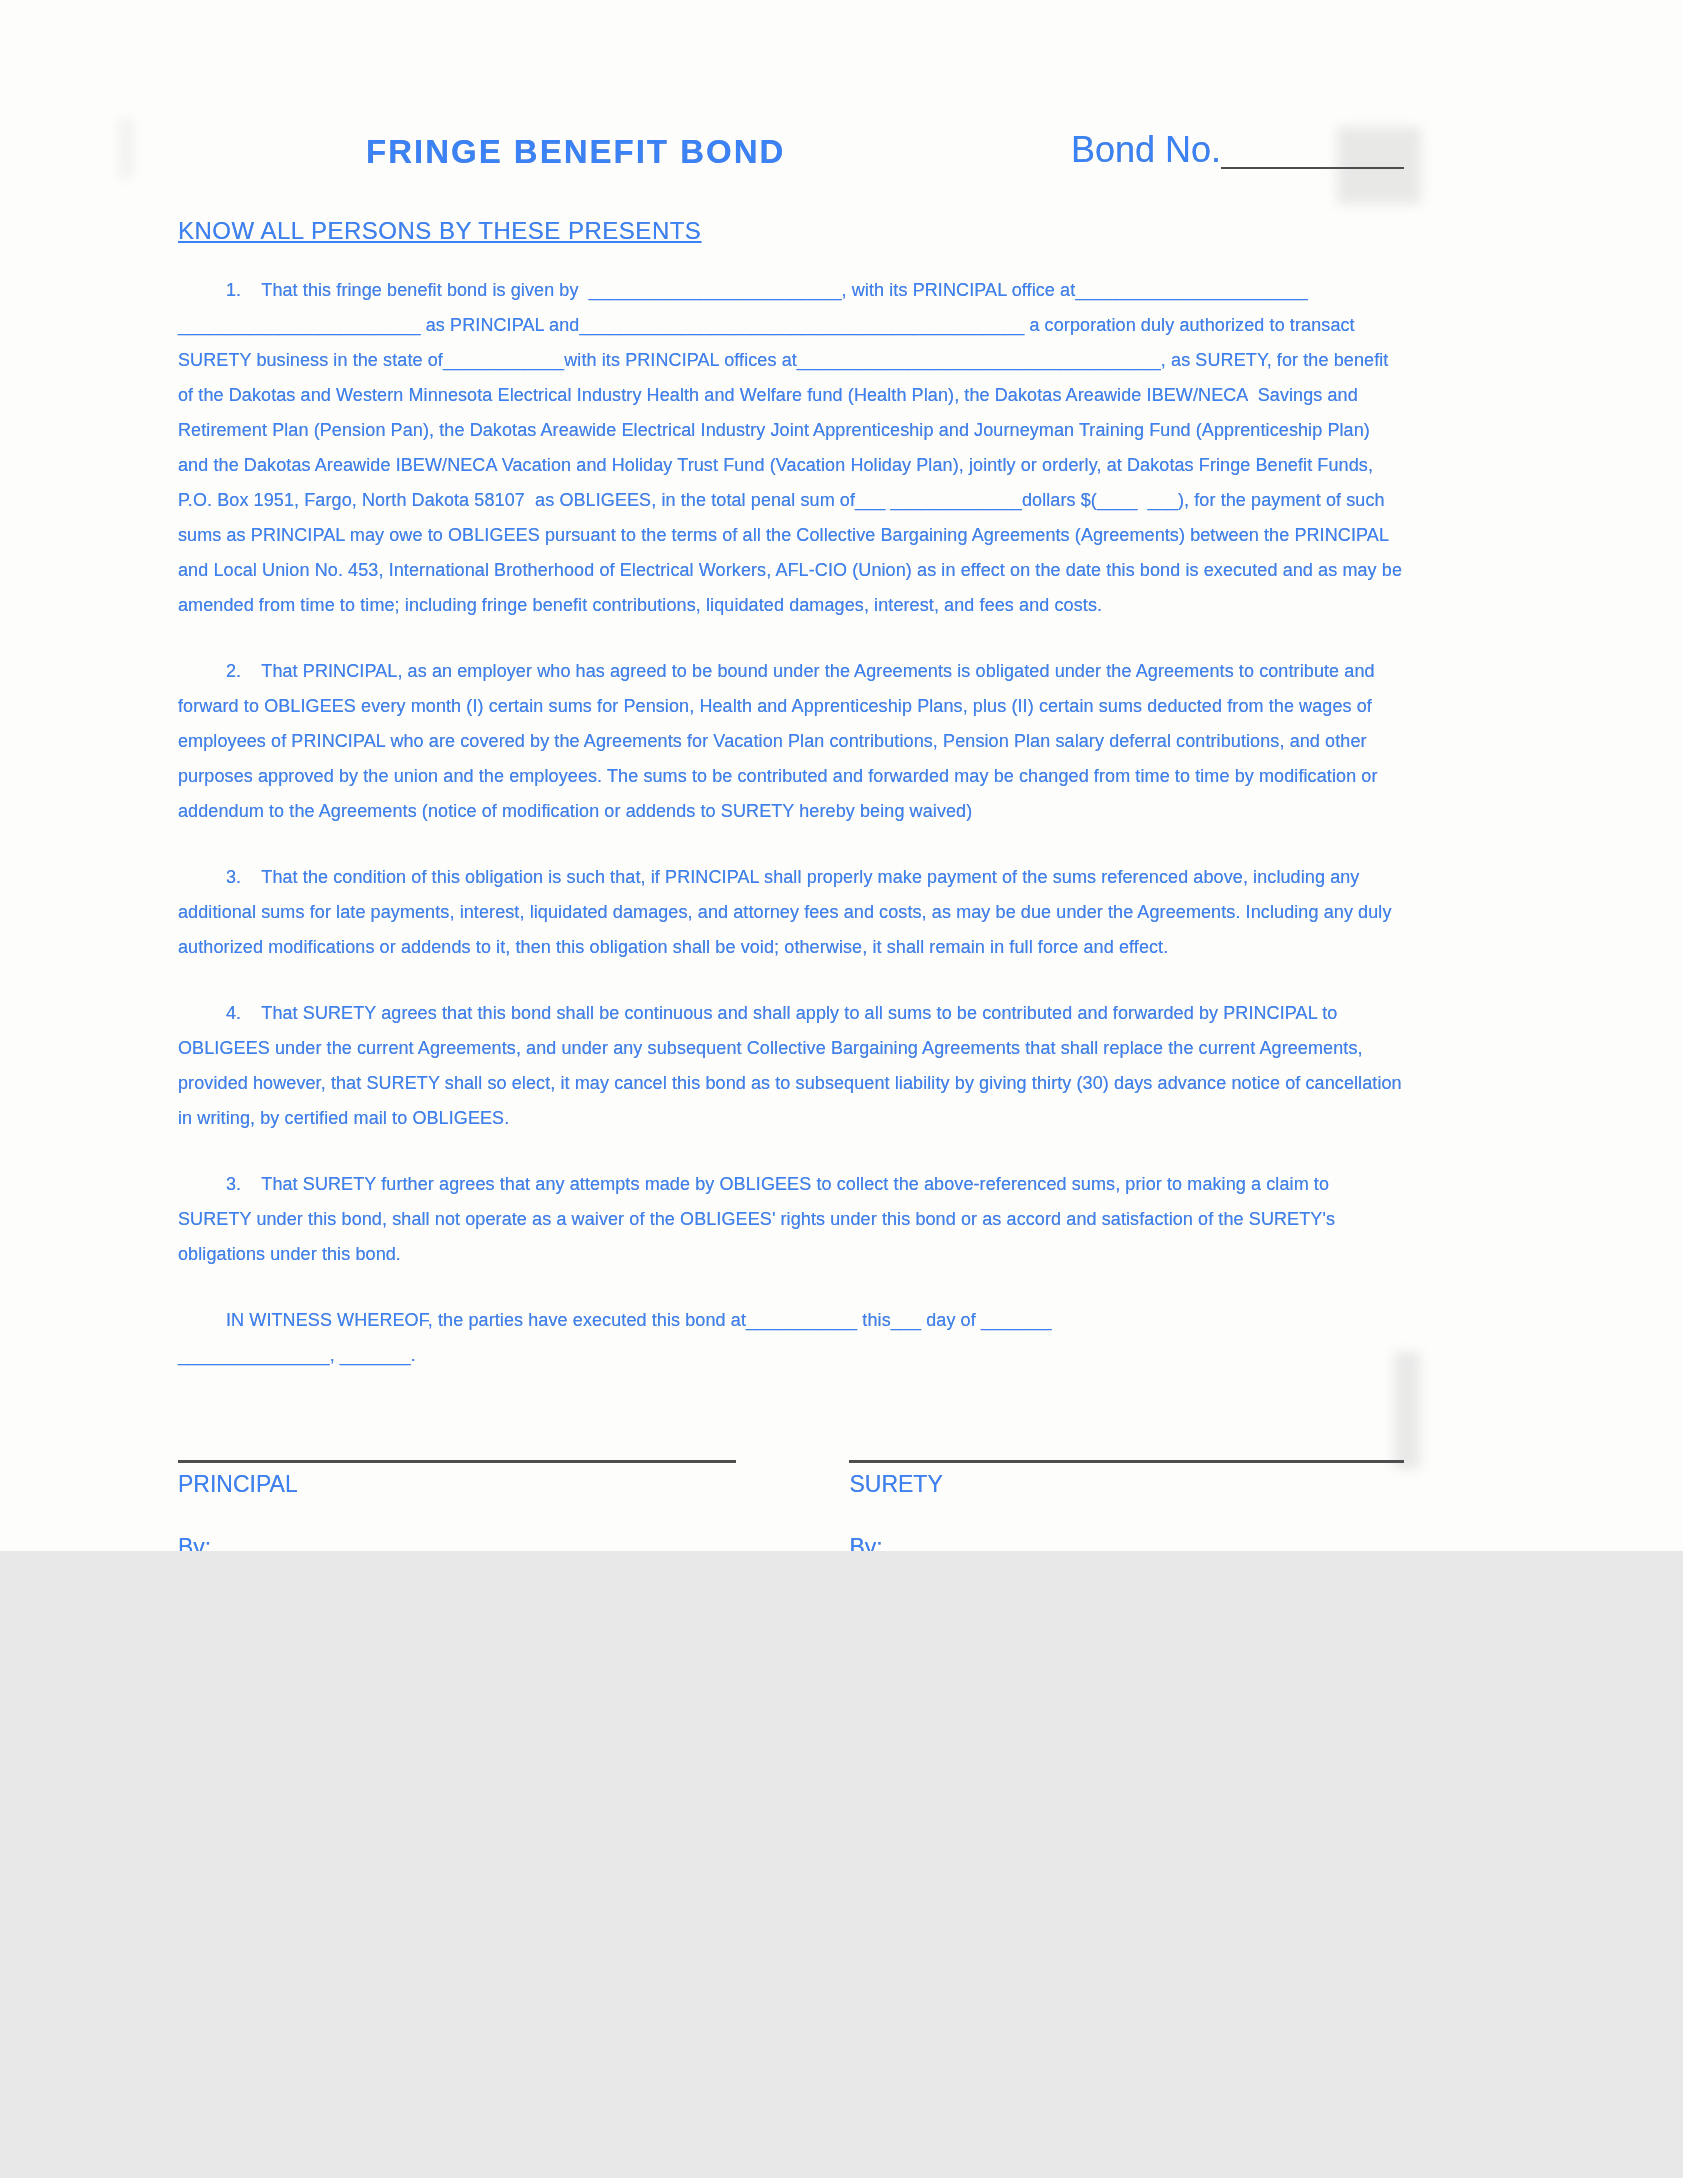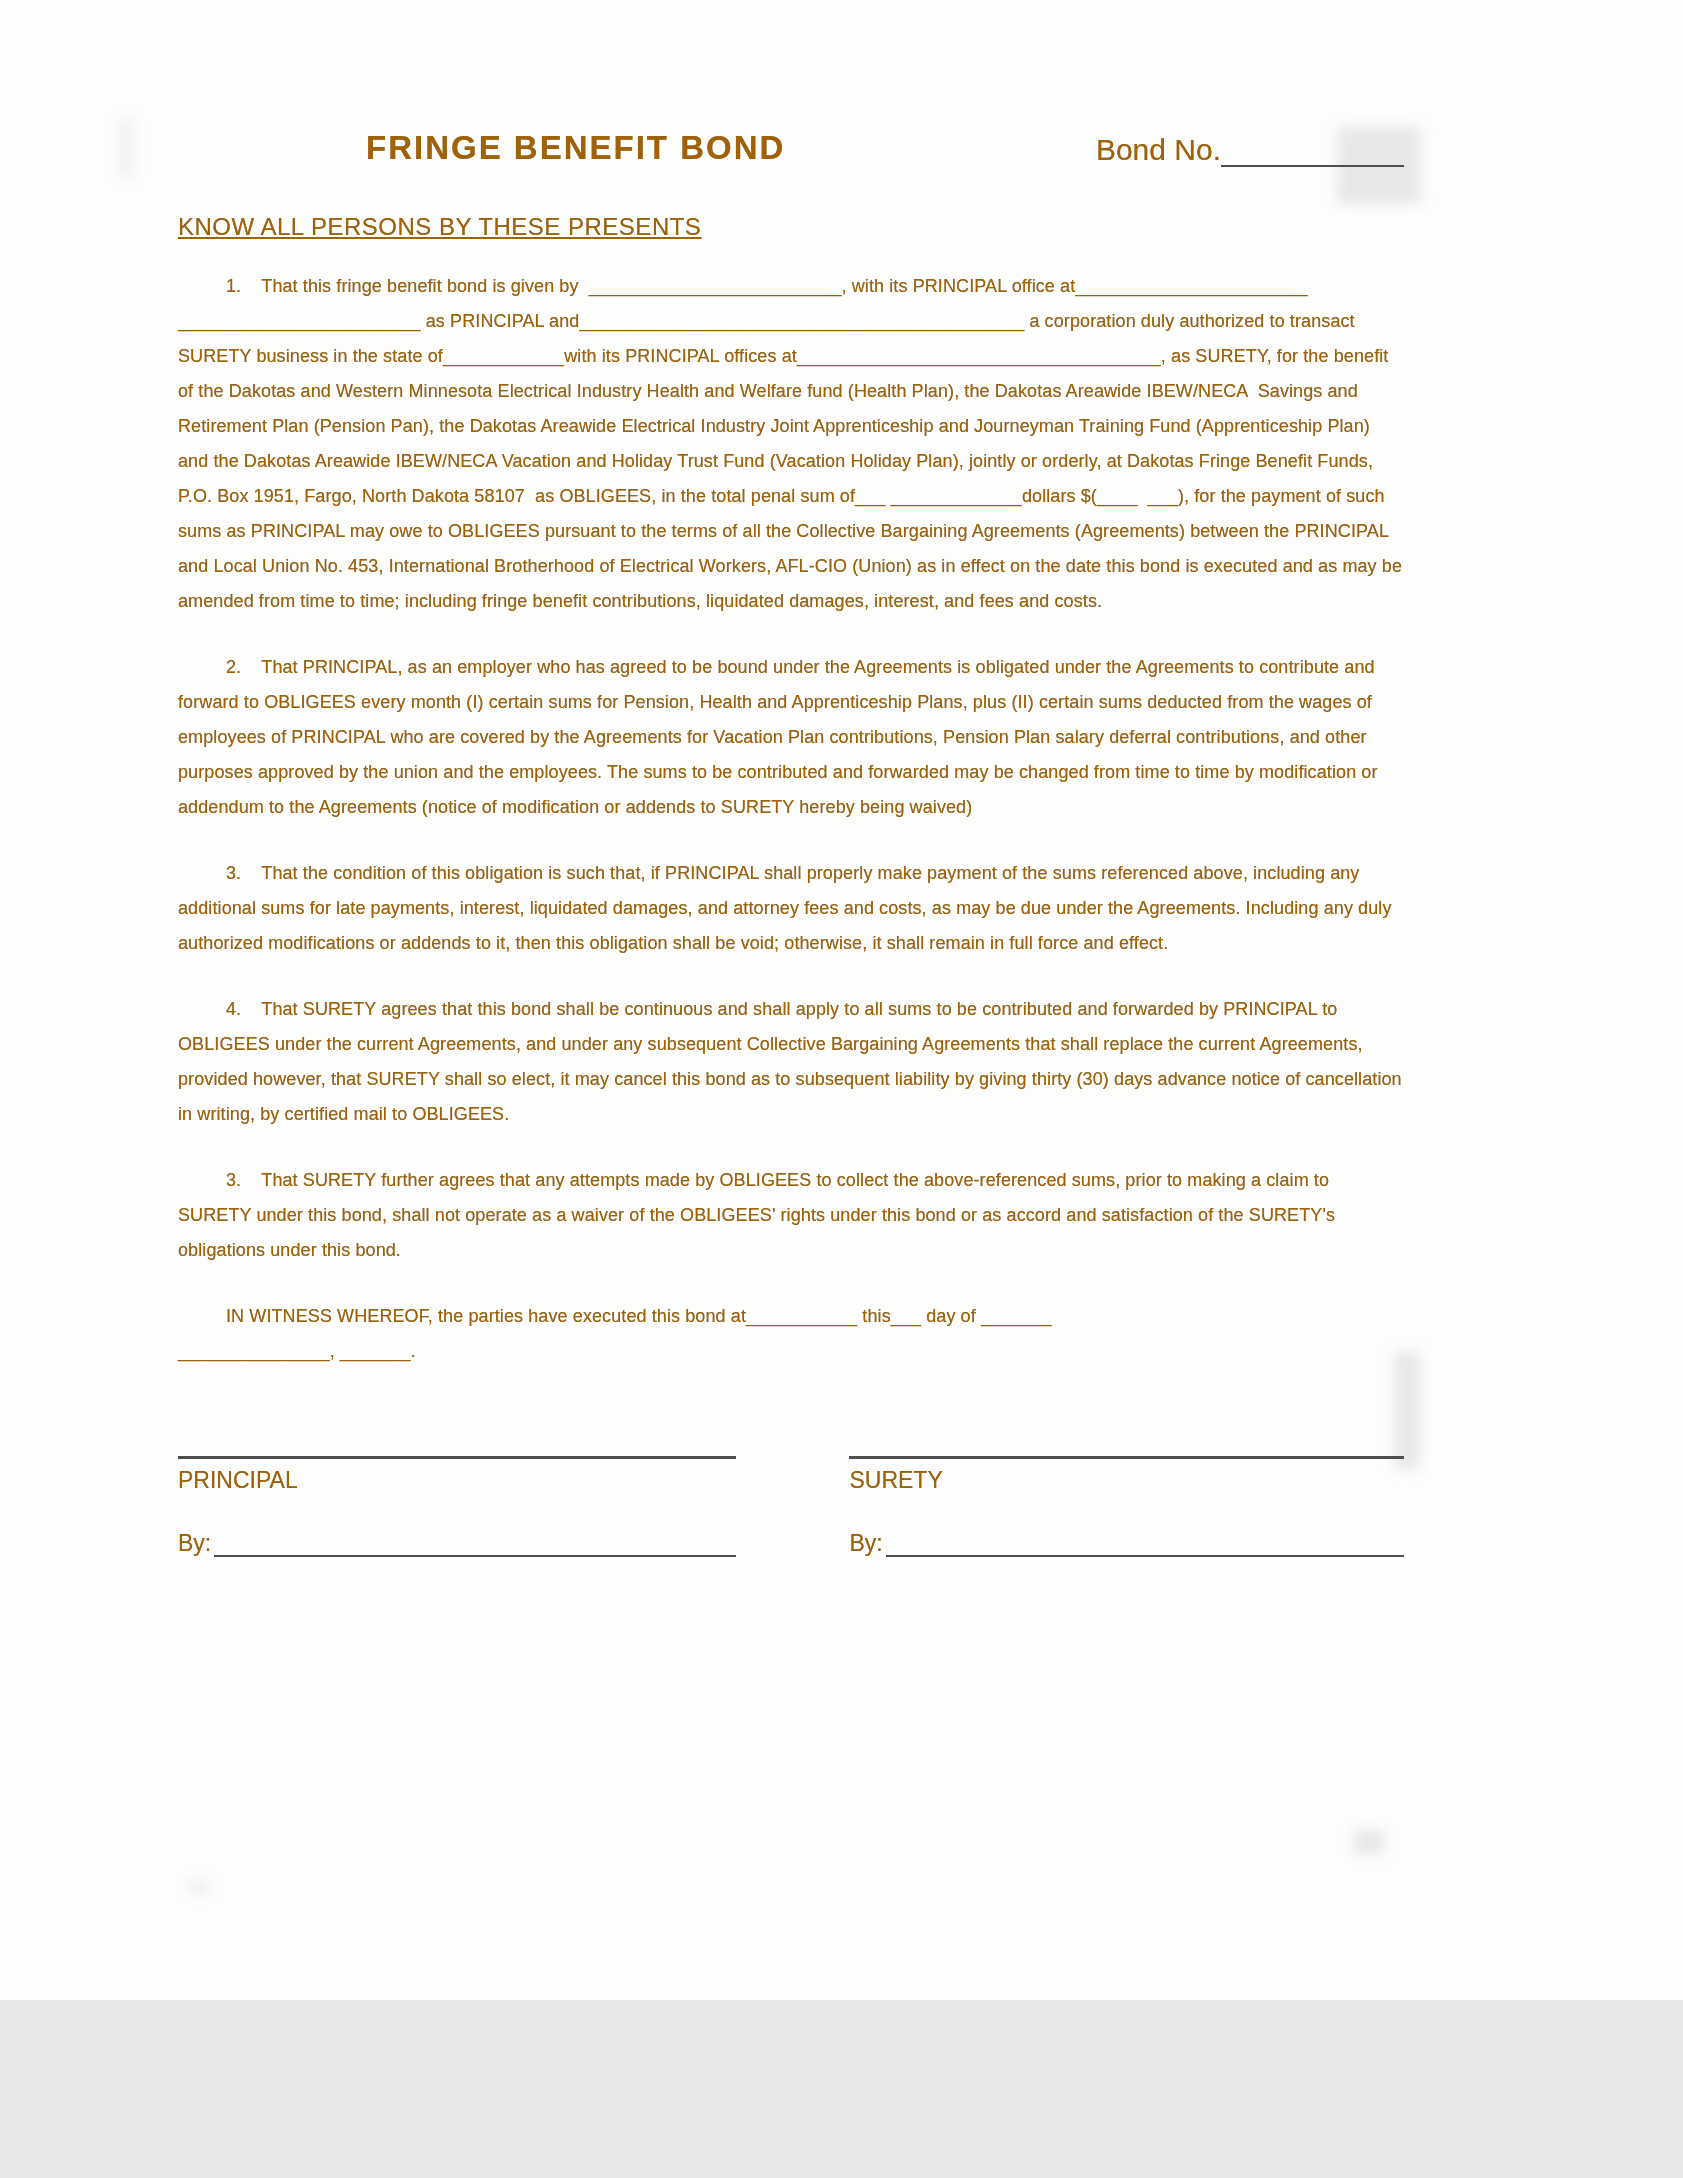--- a/index.html
+++ b/index.html
@@ -3,25 +3,25 @@
 <meta charset="utf-8">
 <style>
   html, body {
     margin: 0;
     padding: 0;
     background: #e8e8e8;
   }
   .page {
     position: relative;
     width: 1683px;
-    height: 2000px;
+    height: 1551px;
     background: #fdfdfc;
     overflow: hidden;
     font-family: "Liberation Sans", sans-serif;
-    color: #a16207;
+    color: #3b82f6;
   }
   .content {
     position: absolute;
     left: 178px;
     top: 129px;
     width: 1226px;
     text-shadow: 0 0 0.6px rgba(70,70,70,0.55);
   }
   .title-row {
     display: flex;
@@ -30,23 +30,23 @@
   }
   .doc-title {
     margin: 0 0 0 188px;
     font-size: 33px;
     font-weight: bold;
     letter-spacing: 2px;
     white-space: nowrap;
   }
   .bond-no {
     margin-left: auto;
-    font-size: 30px;
+    font-size: 36px;
     display: flex;
-    align-items: flex-end;
+    align-items: center;
     white-space: nowrap;
   }
   .blank {
     display: inline-block;
     border-bottom: 2.5px solid #4e4e4e;
   }
   .bond-no-blank {
     width: 183px;
     height: 1em;
   }

